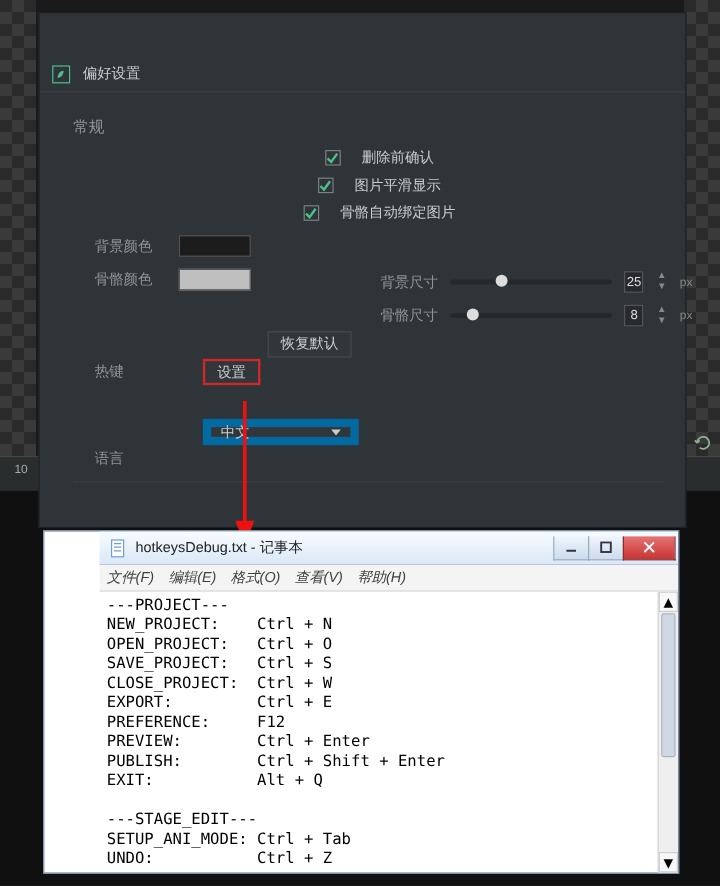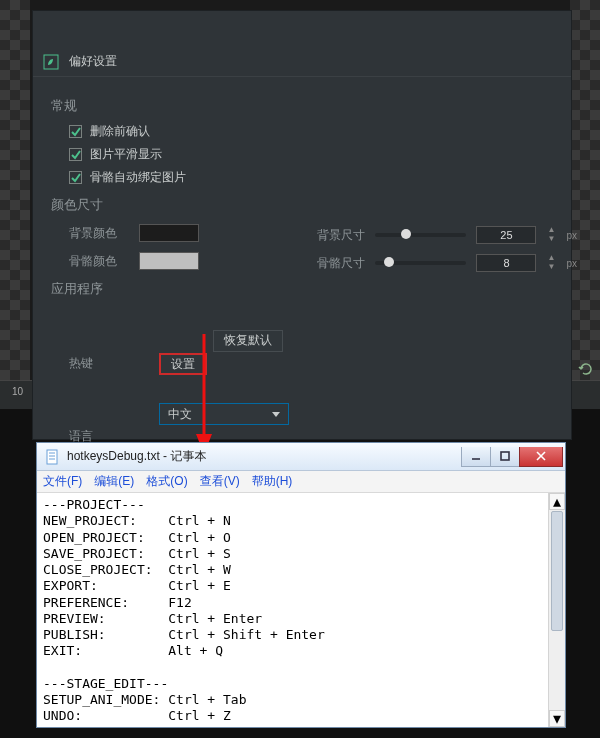--- a/index.html
+++ b/index.html
@@ -35,74 +35,75 @@
 .green-line { position:absolute; left:75px; top:724px; width:40px; height:2px; background:#3c9; }
 
 
 .pref-window {
   position: absolute; left: 32px; top: 10px; width: 540px; height: 430px;
   background: #2f3438; border: 1px solid #1d2124; color: #c8cccc;
   font-size: 12px;
 }
 .pref-title { height: 30px; display:flex; align-items:center; gap:10px; padding:0 10px; border-bottom:1px solid #3b4044;margin-top:36px; }
 .pref-title .app-icon { width:16px; height:16px; }
-.pref-body { padding: 10px 18px 0 18px; }
+.pref-body { padding: 10px 18px 0 28px; }
 .section-head { color:#8e9598; font-size:13px; margin: 10px 0 8px 0; }
 .indent { margin-left: 18px; }
-.chk-row { display:flex; align-items:center; gap:8px; margin:6px 0; color:#c8cccc; }
+.chk-row { display:flex; align-items:center; gap:18px; margin:6px 0; color:#c8cccc;justify-content:center; }
 .chk { width:13px; height:13px; border:1px solid #7a817f; display:inline-flex; align-items:center; justify-content:center; }
 .chk svg { width:10px; height:10px; stroke:#4cc08c; stroke-width:2; fill:none; }
 
 .color-row { display:flex; align-items:center; margin:10px 0; }
 .lbl { width:70px; color:#8e9598; }
 .swatch { width:60px; height:18px; border:1px solid #555; }
 
 .size-area { position:absolute; left:284px; top:205px; width:260px; }
 .size-row { display:flex; align-items:center; gap:10px; margin:10px 0; color:#8e9598; }
 .slider { flex:1; height:4px; background:#24282b; position:relative; border-radius:2px; }
 .slider .knob { position:absolute; top:-4px; width:10px; height:10px; border-radius:50%; background:#ddd; }
-.numfield { width:60px; height:18px; border:1px solid #555; background:#262a2d; color:#ddd; display:flex; align-items:center; justify-content:center; font-size:11px; }
+.numfield { width:16px; height:18px; border:1px solid #555; background:#262a2d; color:#ddd; display:flex; align-items:center; justify-content:center; font-size:11px; }
 .stepper { width:10px; height:18px; display:flex; flex-direction:column; }
 .stepper div { flex:1; font-size:8px; color:#888; line-height:1; text-align:center; }
 .unit { color:#888; font-size:10px; }
 
 .btn { display:inline-flex; align-items:center; justify-content:center; height:22px; padding:0 10px; background:#30363a; border:1px solid #464c50; color:#c8cccc; font-size:12px; }
 .btn.highlight { border:2px solid #cc2a2a;margin-top:47px; }
 .app-row { display:flex; align-items:center; margin:8px 0; }
 .app-row .lbl { width:70px;margin-top:45px; }
 .app-row .ctrls { margin-left:20px; display:flex; gap:6px; align-items:center; }
-.dropdown { width:130px; height:22px; background:#30363a; border:1px solid #0369a1; display:flex; align-items:center; justify-content:space-between; padding:0 8px; }
+.dropdown { width:130px; height:22px; background:#30363a; border:7px solid #0369a1; display:flex; align-items:center; justify-content:space-between; padding:0 8px; }
 .dropdown .caret { border-top:5px solid #c8cccc; border-left:4px solid transparent; border-right:4px solid transparent; }
 
 hr.sep { border:none; border-top:1px solid #3b4044; margin:10px 0 0 0; }
 
 
 .arrow-annot { position:absolute; left:196px; top:334px; width:16px; height:120px; pointer-events:none; }
 
 
 .notepad {
   position:absolute; left:36px; top:442px; width:530px; height:286px;
   background:#fff; border:1px solid #6f8aa8;
   box-shadow: 0 0 0 1px rgba(255,255,255,.3) inset;
+  padding-left: 46px;
 }
 .np-titlebar {
   height:28px; background:linear-gradient(#f7fbff,#dbe8f7);
   border-bottom:1px solid #b8c7d9; display:flex; align-items:center;
   padding:0 0 0 8px; font-size:12px; color:#222;
 }
 .np-titlebar .np-icon { width:16px; height:16px; margin-right:6px; }
 .np-titlebar .spacer { flex:1; }
 .winbtns { display:flex; height:20px; margin-right:2px; }
 .winbtn { width:30px; height:20px; border:1px solid #9aaabf; border-top:none; background:linear-gradient(#eef5fc,#cddcee); display:flex; align-items:center; justify-content:center; margin-left:-1px; }
 .winbtn:first-child { border-top-left-radius:0; }
 .winbtn.close { width:44px; background:linear-gradient(#e57373,#c93434); border-color:#8a2a2a; }
 .winbtn svg { width:10px; height:10px; stroke:#334; stroke-width:1.6; fill:none; }
 .winbtn.close svg { stroke:#fff; }
 
-.np-menubar { height:22px; background:#f4f4f4; border-bottom:1px solid #d9d9d9; display:flex; align-items:center; padding:0 6px; gap:12px; font-size:12px; color:#1d4ed8; }
+.np-menubar { height:22px; background:#f4f4f4; border-bottom:1px solid #d9d9d9; display:flex; align-items:center; padding:0 6px; gap:12px; font-size:12px; color:#404040;font-style:italic; }
 .np-body { position:relative; height:calc(100% - 50px); display:flex; }
 .np-text { flex:1; padding:4px 6px; font-family:"SimSun","NSimSun",monospace; font-size:13px; white-space:pre; color:#000000; line-height:1.25; overflow:hidden; }
 .np-scroll { width:17px; background:#efefef; border-left:1px solid #d4d4d4; position:relative; }
 .np-scroll .sbtn { height:17px; background:#f7f7f7; border:1px solid #cfcfcf; display:flex; align-items:center; justify-content:center; }
 .np-scroll .sbtn:last-child { position:absolute; bottom:0; left:0; right:0; }
 .np-scroll .thumb { position:absolute; left:2px; right:2px; top:18px; height:120px; background:#cfd8e3; border:1px solid #aab6c4; border-radius:2px; }
 
 </style>
 </head>
 <body>
@@ -157,21 +158,20 @@
       <div class="chk-row">
           <span class="chk">
             <svg viewBox="0 0 10 10">
               <path d="M1 5l3 3 5-7"></path>
             </svg>
           </span>
           <span>骨骼自动绑定图片</span>
         </div>
     </div>
 
-    <div class="section-head">颜色尺寸</div>
     <div class="indent">
       <div class="color-row">
         <span class="lbl">背景颜色</span>
         <span class="swatch" style="background:#1c1c1c"></span>
       </div>
       <div class="color-row">
         <span class="lbl">骨骼颜色</span>
         <span class="swatch" style="background:#bfbfbf"></span>
       </div>
     </div>
@@ -196,21 +196,20 @@
           </div>
         <div class="numfield">8</div>
         <div class="stepper">
             <div>▲</div>
             <div>▼</div>
           </div>
         <span class="unit">px</span>
       </div>
     </div>
 
-    <div class="section-head">应用程序</div>
     <div class="indent">
       <div class="app-row">
         <span class="lbl">热键</span>
         <div class="ctrls">
           <span class="btn highlight">设置</span>
           <span class="btn">恢复默认</span>
         </div>
       </div>
       <div class="app-row">
         <span class="lbl">语言</span>

